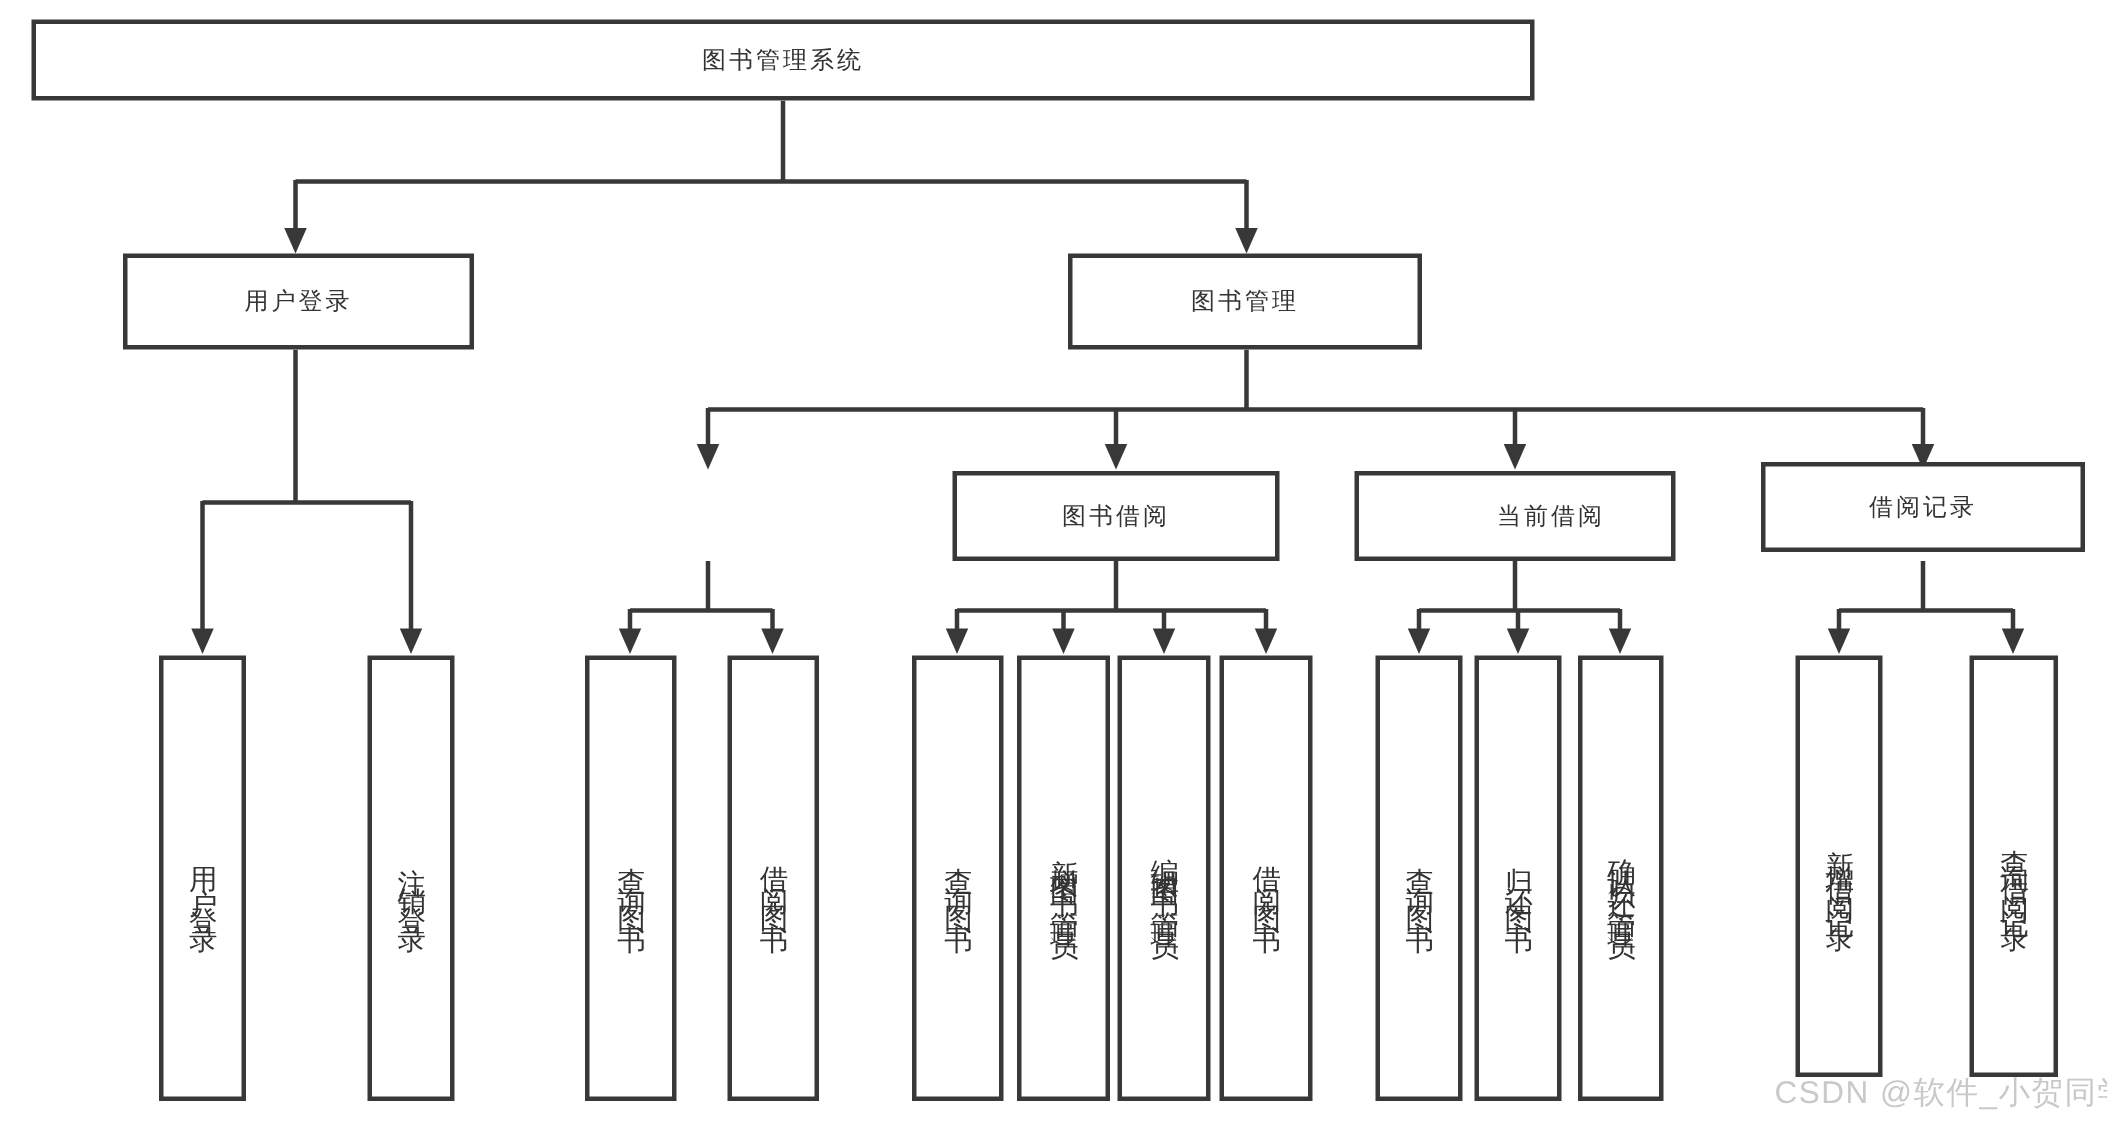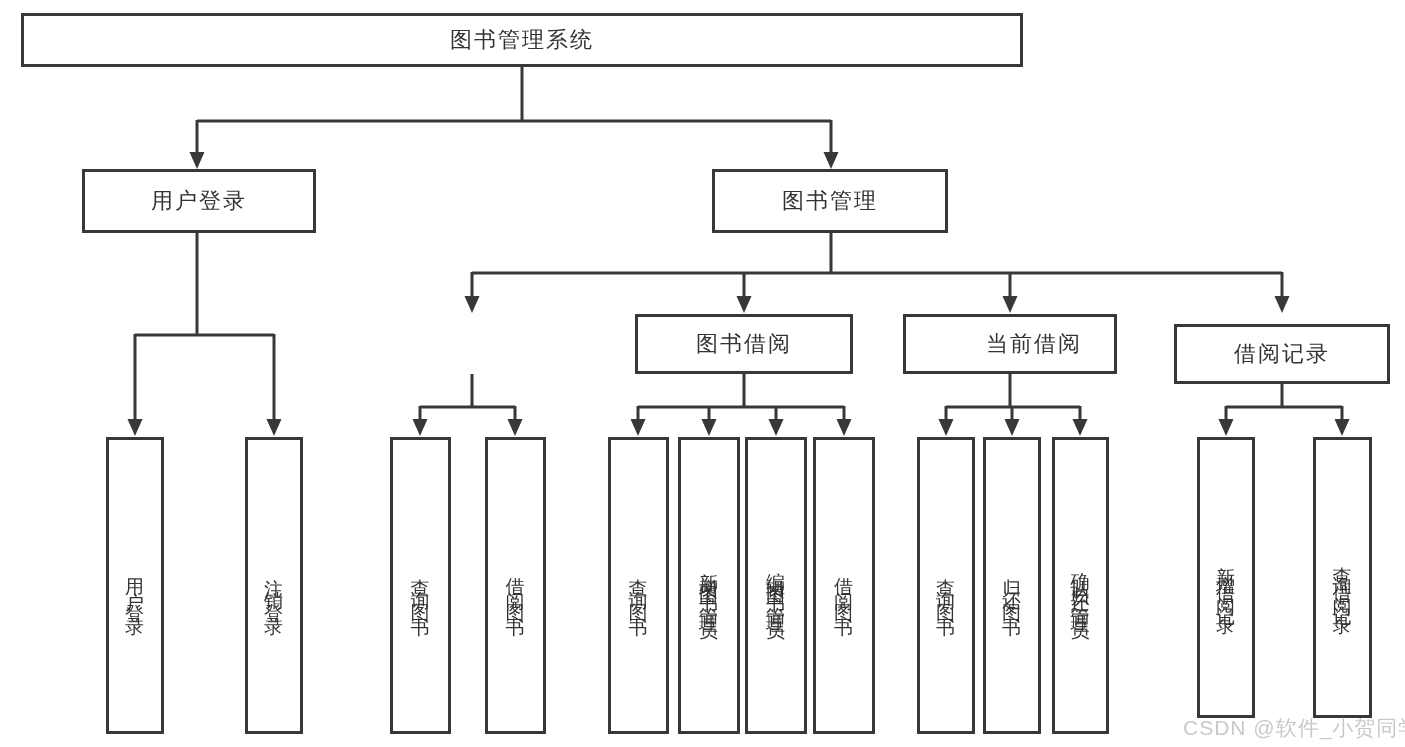--- a/index.html
+++ b/index.html
@@ -19,21 +19,21 @@
   .connector-layer{position:absolute;left:0;top:0;width:1405px;height:747px;}
   .connector-layer path{stroke:var(--line);stroke-width:3;fill:none;}
   .connector-layer polygon{fill:var(--line);stroke:none;}
   .box{
     position:absolute;
     box-sizing:border-box;
     border:3px solid var(--line);
     background:#fff;
     display:flex;align-items:center;justify-content:center;
     color:var(--text);
-    font-size:22px;
+    font-size:16px;
     letter-spacing:2px;
     white-space:nowrap;
   }
   .vbox{
     writing-mode:vertical-rl;
     letter-spacing:13px;
     line-height:1;
     padding-top:6px;
     font-size:19px;
     white-space:normal;
@@ -89,21 +89,21 @@
     <polygon points="1334.5,419 1349.5,419 1342,436"></polygon>
   </svg>
 
   <div class="box" style="left:21px;top:13px;width:1002px;height:54px;">图书管理系统</div>
 
   <div class="box" style="left:82px;top:169px;width:234px;height:64px;">用户登录</div>
   <div class="box" style="left:712px;top:169px;width:236px;height:64px;">图书管理</div>
 
   <div class="box" style="left:635px;top:314px;width:218px;height:60px;">图书借阅</div>
   <div class="box" style="left:903px;top:314px;width:214px;height:60px;padding-left:48px;">当前借阅</div>
-  <div class="box" style="left:1174px;top:324px;width:216px;height:60px;">借阅记录</div>
+  <div class="box" style="left:1174px;top:308px;width:216px;height:60px;">借阅记录</div>
 
   <div class="box vbox" style="left:106px;top:437px;width:58px;height:297px;">用户登录</div>
   <div class="box vbox" style="left:245px;top:437px;width:58px;height:297px;">注销登录</div>
 
   <div class="box vbox" style="left:390px;top:437px;width:61px;height:297px;">查询图书</div>
   <div class="box vbox" style="left:485px;top:437px;width:61px;height:297px;">借阅图书</div>
 
   <div class="box vbox" style="left:608px;top:437px;width:61px;height:297px;">查询图书</div>
   <div class="box vbox" style="left:678px;top:437px;width:62px;height:297px;letter-spacing:7px;">新增图书（管理员）</div>
   <div class="box vbox" style="left:745px;top:437px;width:62px;height:297px;letter-spacing:7px;">编辑图书（管理员）</div>

